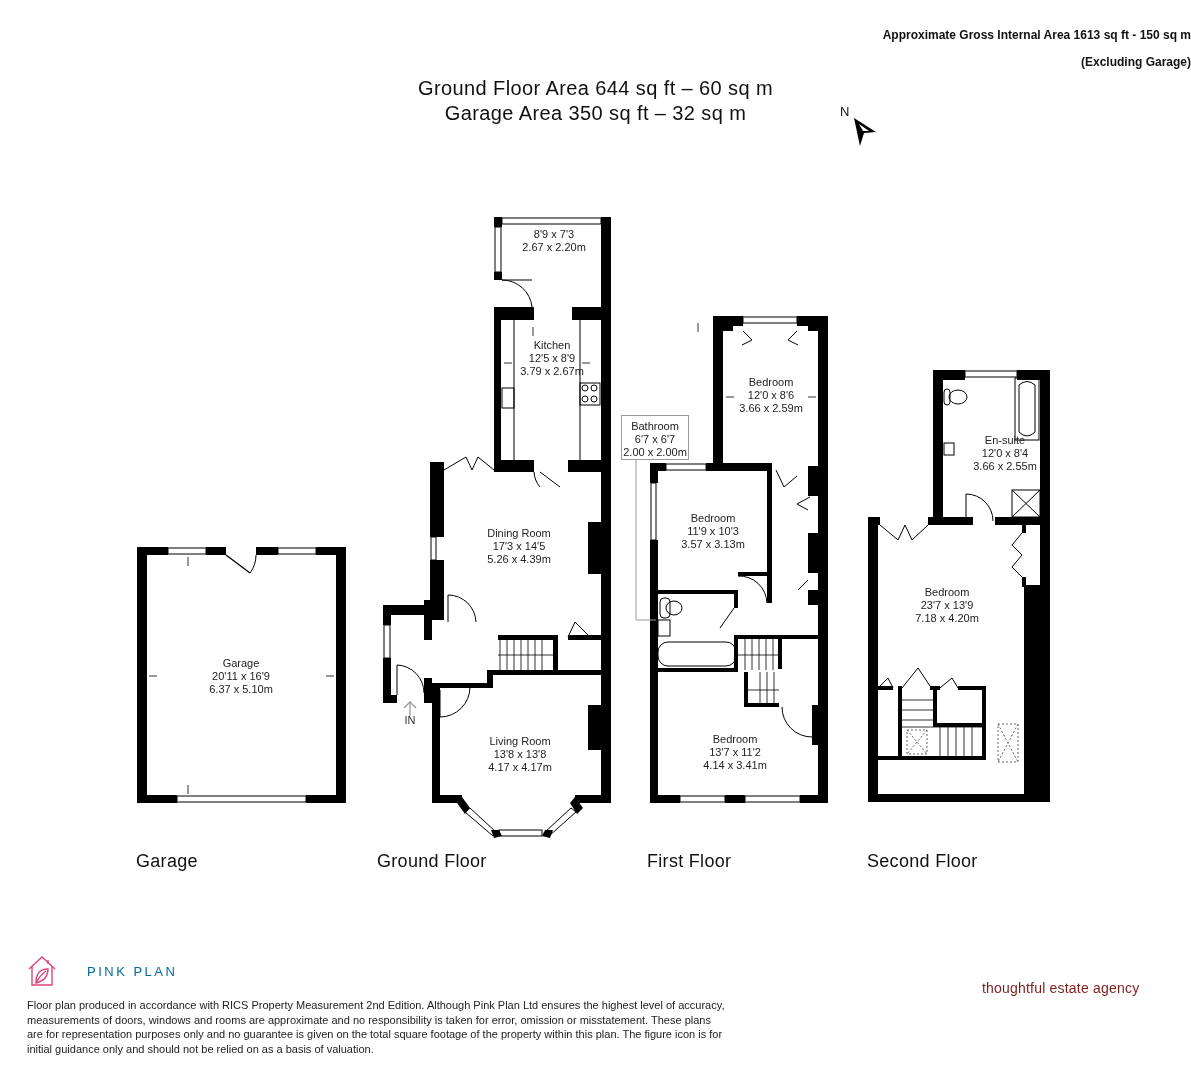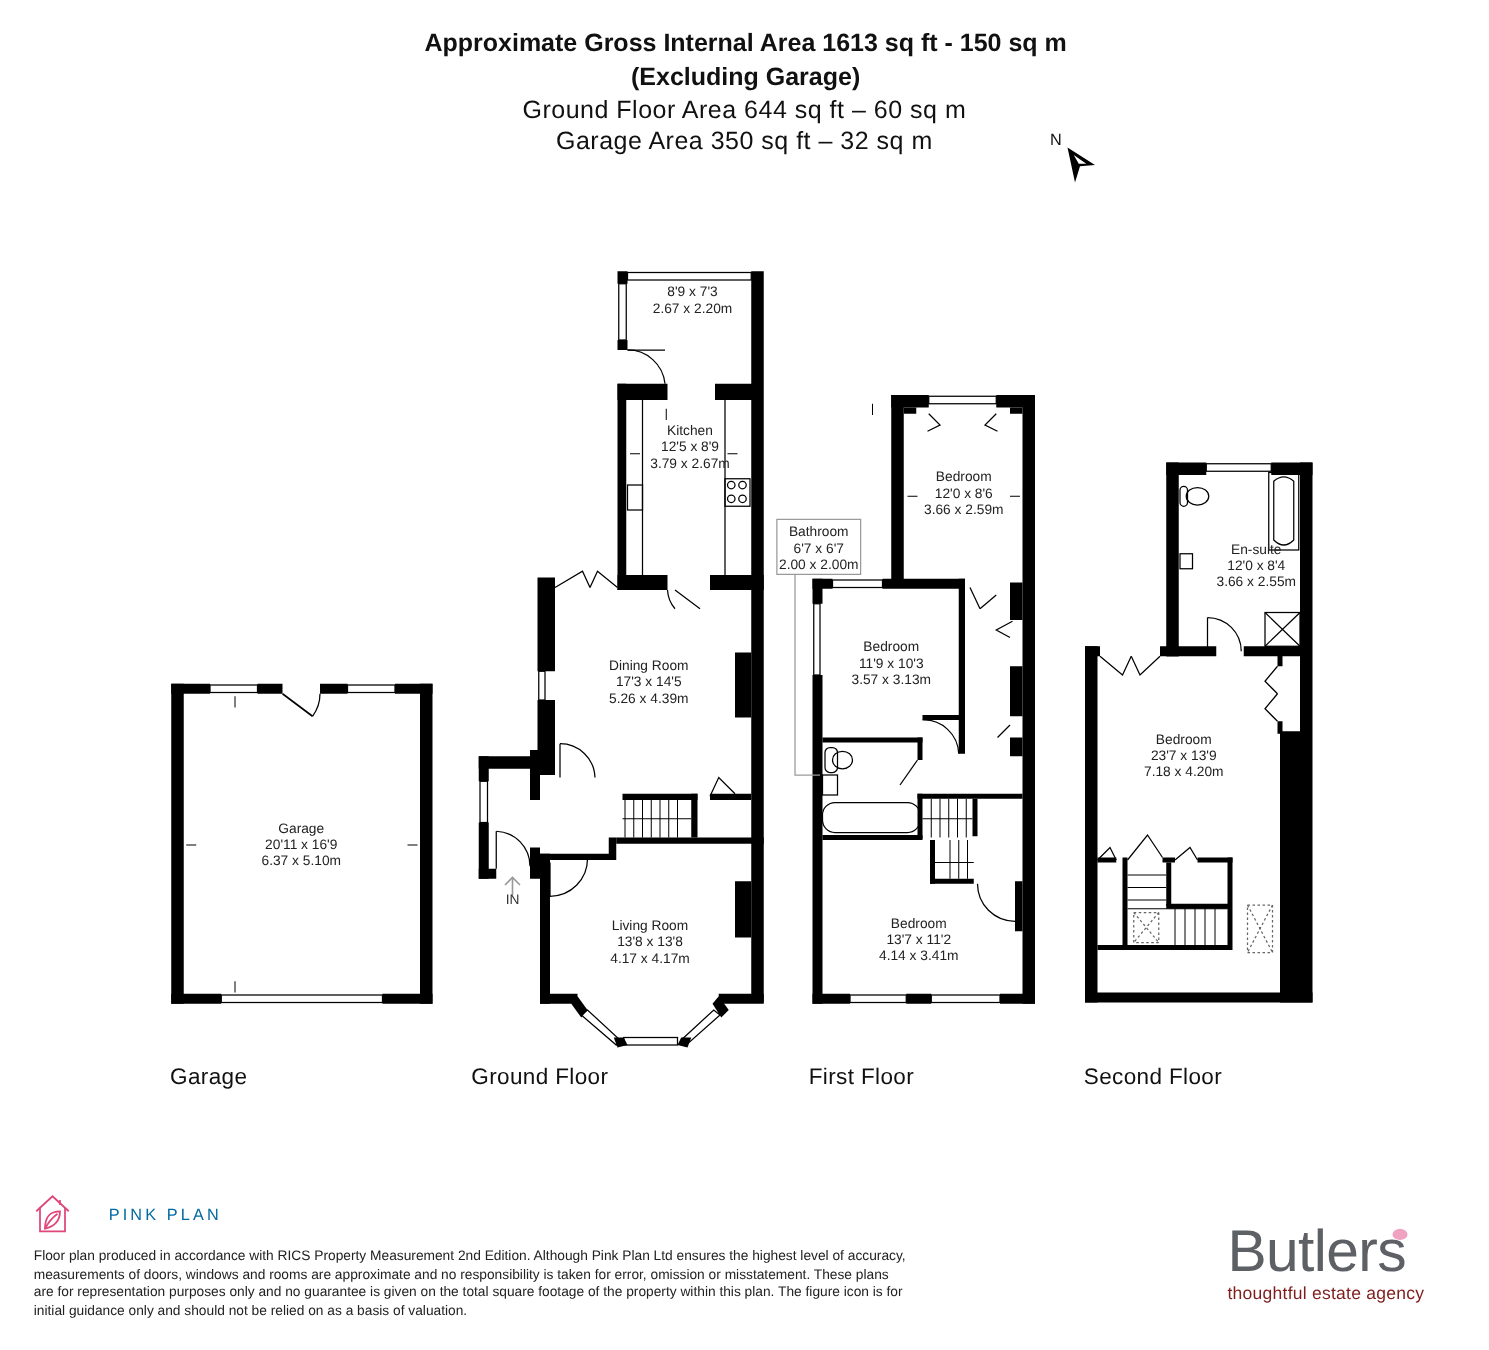--- a/index.html
+++ b/index.html
@@ -1,18 +1,18 @@
 <!DOCTYPE html>
 <html><head>
 <meta charset="utf-8">
 <style>
   html, body { margin: 0; padding: 0; background: #ffffff; }
   body { width: 1191px; height: 1080px; position: relative; overflow: hidden; font-family: "Liberation Sans", sans-serif; color: #111; }
   .header { position: absolute; left: 0; top: 22px; width: 1191px; text-align: center; }
-  .header .title { font-weight: bold; font-size: 20px; line-height: 27px; margin-left: 2px; }
+  .header .title { font-weight: bold; font-size: 12px; line-height: 27px; margin-left: 2px; text-align: right; }
   .header .sub { font-size: 20px; line-height: 25px; letter-spacing: 0.4px; }
   .north { position: absolute; left: 838px; top: 100px; width: 50px; height: 50px; }
   .plan { position: absolute; left: 0; top: 0; width: 1191px; height: 900px; }
   .floor-label { position: absolute; top: 851px; font-size: 18px; letter-spacing: 0.3px; }
   .room-text { position: absolute; text-align: center; font-size: 11px; line-height: 13px; color: #222; transform: translateX(-50%); white-space: nowrap; }
   .room-text div { margin: 0; }
   .bath-box { position: absolute; left: 621px; top: 415px; width: 66px; height: 43px; border: 1px solid #9a9a9a; background: #fff; }
   .pinkplan { position: absolute; left: 26px; top: 955px; height: 32px; display: flex; align-items: center; }
   .pinkplan .pp-text { color: #0369a1; font-size: 13px; letter-spacing: 2.5px; margin-left: 29px; }
   .disclaimer { position: absolute; left: 27px; top: 998px; width: 700px; font-size: 11px; line-height: 14.6px; color: #222; }
@@ -420,18 +420,14 @@
       <path d="M10 28 C10 18 14 14 22 14 C22 22 18 26 10 28 Z"></path>
       <path d="M10 28 C13 22 16 19 20 16"></path>
     </g>
   </svg>
   <span class="pp-text">PINK PLAN</span>
 </div>
 
 <div class="disclaimer">Floor plan produced in accordance with RICS Property Measurement 2nd Edition. Although Pink Plan Ltd ensures the highest level of accuracy, measurements of doors, windows and rooms are approximate and no responsibility is taken for error, omission or misstatement. These plans are for representation purposes only and no guarantee is given on the total square footage of the property within this plan. The figure icon is for initial guidance only and should not be relied on as a basis of valuation.</div>
 
 <div class="butlers">
-  <div class="b-name">
-    <span>Butler</span><span>s</span>
-    <span class="b-dot"></span>
-  </div>
   <div class="b-tag">thoughtful estate agency</div>
 </div>
 
 </body></html>

